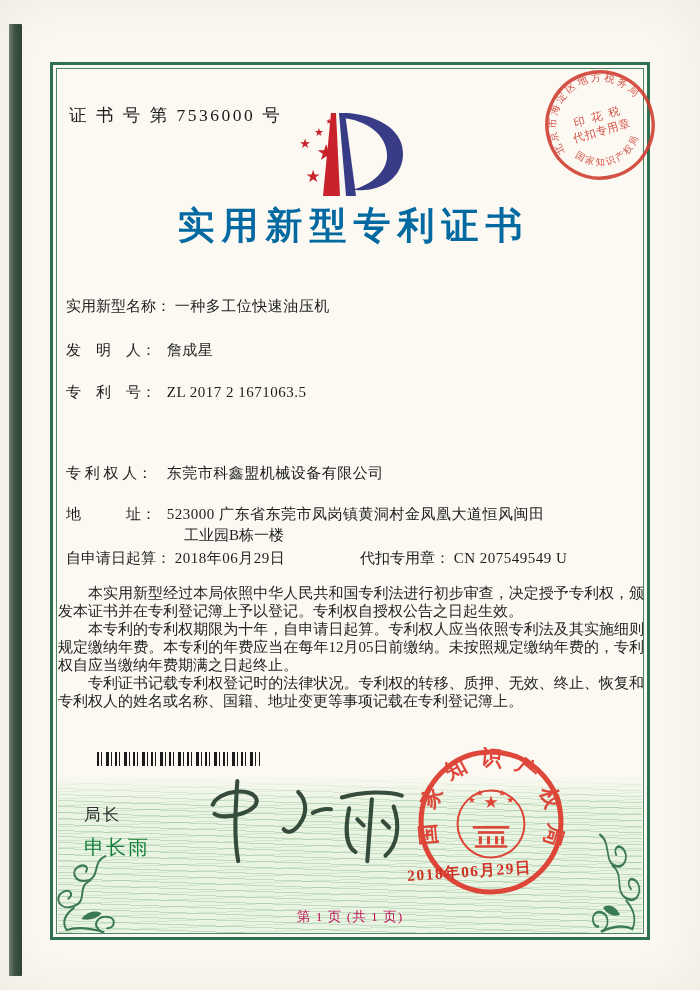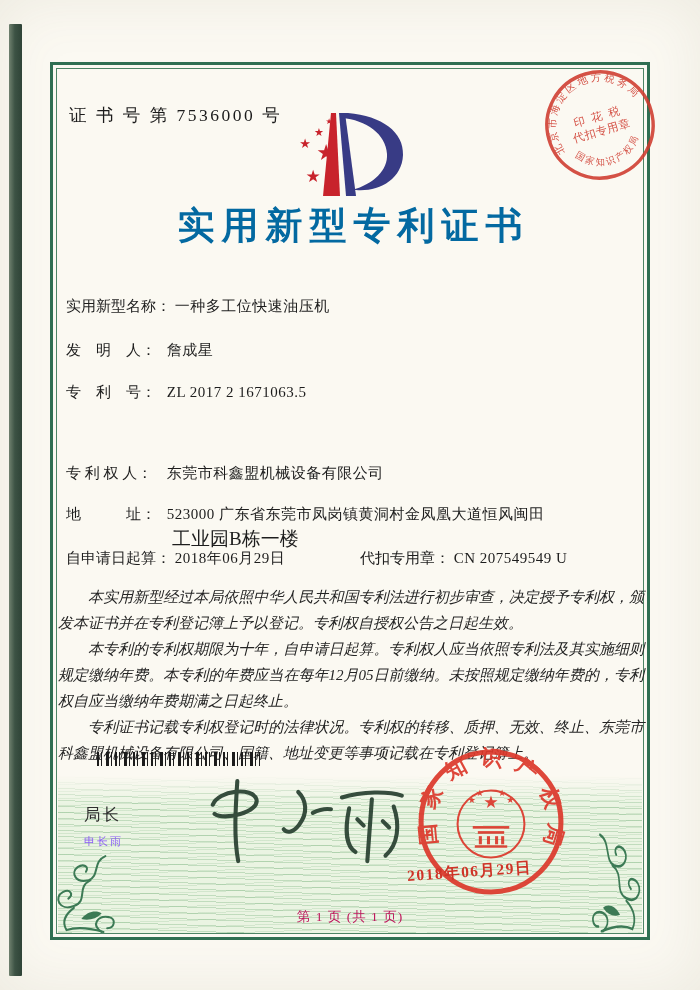--- a/index.html
+++ b/index.html
@@ -26,35 +26,35 @@
   .cert-no{position:absolute;left:69px;top:103px;font-size:17.5px;font-weight:normal;
            letter-spacing:2.5px;color:#1b1b1b;}
   .logo{position:absolute;left:282px;top:110px;width:130px;height:88px;}
   .stamp{position:absolute;left:543px;top:68px;width:114px;height:114px;
          transform:rotate(-16deg);opacity:0.88;}
   .title{position:absolute;left:0;right:0;top:201px;text-align:center;
          font-size:37px;font-weight:bold;letter-spacing:7px;text-indent:7px;color:#0369a1;}
   .frow{position:absolute;left:66px;font-size:15px;color:#1d1d1d;white-space:nowrap;}
   .flabel{display:inline-block;min-width:97px;}
   .fvalue{letter-spacing:0.5px;}
-  .addr2{position:absolute;left:172px;top:526px;font-size:19px;color:#1d1d1d;}
+  .addr2{position:absolute;left:184px;top:526px;font-size:15px;color:#1d1d1d;}
   .grant2{position:absolute;left:360px;top:549px;font-size:15px;color:#1d1d1d;white-space:nowrap;}
   .body-text{position:absolute;left:58px;top:584px;width:586px;font-size:15px;
-             line-height:26px;text-align:justify;color:#242424;font-style:italic;}
+             line-height:18px;text-align:justify;color:#242424;}
   .body-text p{margin:0;text-indent:2em;}
   .barcode{position:absolute;left:97px;top:752px;width:163px;height:14px;
            background:repeating-linear-gradient(90deg,
              #1c1c1c 0 2px, transparent 2px 4px,
              #1c1c1c 4px 5px, transparent 5px 9px,
              #1c1c1c 9px 12px, transparent 12px 14px,
              #1c1c1c 14px 15px, transparent 15px 18px);}
   .director-label{position:absolute;left:84px;top:804px;font-size:16.5px;letter-spacing:2px;
                   color:#2e2e2e;font-family:"Liberation Sans","DejaVu Sans",sans-serif;}
-  .director-name{position:absolute;left:84px;top:834px;font-size:11px;letter-spacing:2px;
-                 color:#8b5cf6;font-family:"Liberation Sans","DejaVu Sans",sans-serif;}
+  .director-name{position:absolute;left:84px;top:834px;font-size:20px;letter-spacing:2px;
+                 color:#15803d;font-family:"Liberation Sans","DejaVu Sans",sans-serif;}
   .signature{position:absolute;left:188px;top:772px;width:235px;height:100px;}
   .seal{position:absolute;left:416px;top:747px;width:150px;height:150px;opacity:0.92;}
   .seal-date{position:absolute;left:407px;top:860px;width:170px;font-size:15.5px;font-weight:bold;
              color:#cf3327;letter-spacing:1.5px;transform:rotate(-4deg);white-space:nowrap;}
   .page-num{position:absolute;left:0;right:0;top:908px;text-align:center;
             font-size:13.5px;letter-spacing:1px;color:#be185d;}
 </style>
 </head>
 <body>
 
@@ -144,21 +144,21 @@
     <span class="fvalue">2018年06月29日</span>
   </div>
   <div class="grant2">
     <span class="flabel" style="min-width:0">代扣专用章：</span>
     <span class="fvalue">CN 207549549 U</span>
   </div>
 
   <div class="body-text">
     <p>本实用新型经过本局依照中华人民共和国专利法进行初步审查，决定授予专利权，颁发本证书并在专利登记簿上予以登记。专利权自授权公告之日起生效。</p>
     <p>本专利的专利权期限为十年，自申请日起算。专利权人应当依照专利法及其实施细则规定缴纳年费。本专利的年费应当在每年12月05日前缴纳。未按照规定缴纳年费的，专利权自应当缴纳年费期满之日起终止。</p>
-    <p>专利证书记载专利权登记时的法律状况。专利权的转移、质押、无效、终止、东莞市科鑫盟机械设备有限公司、国籍、地址变更等事项记载在专利登记簿上。</p>
+    <p>专利证书记载专利权登记时的法律状况。专利权的转移、质押、无效、终止、恢复和专利权人的姓名或名称、国籍、地址变更等事项记载在专利登记簿上。</p>
   </div>
 
   <div class="barcode"></div>
 
   <div class="director-label">局长</div>
   <div class="director-name">申长雨</div>
 
   <svg class="signature" viewBox="0 0 240 110">
     <g fill="none" stroke="#233b2c" stroke-width="4.5" stroke-linecap="round" opacity="0.9">
       <path d="M45,10 C43,40 41,72 46,98"></path>

